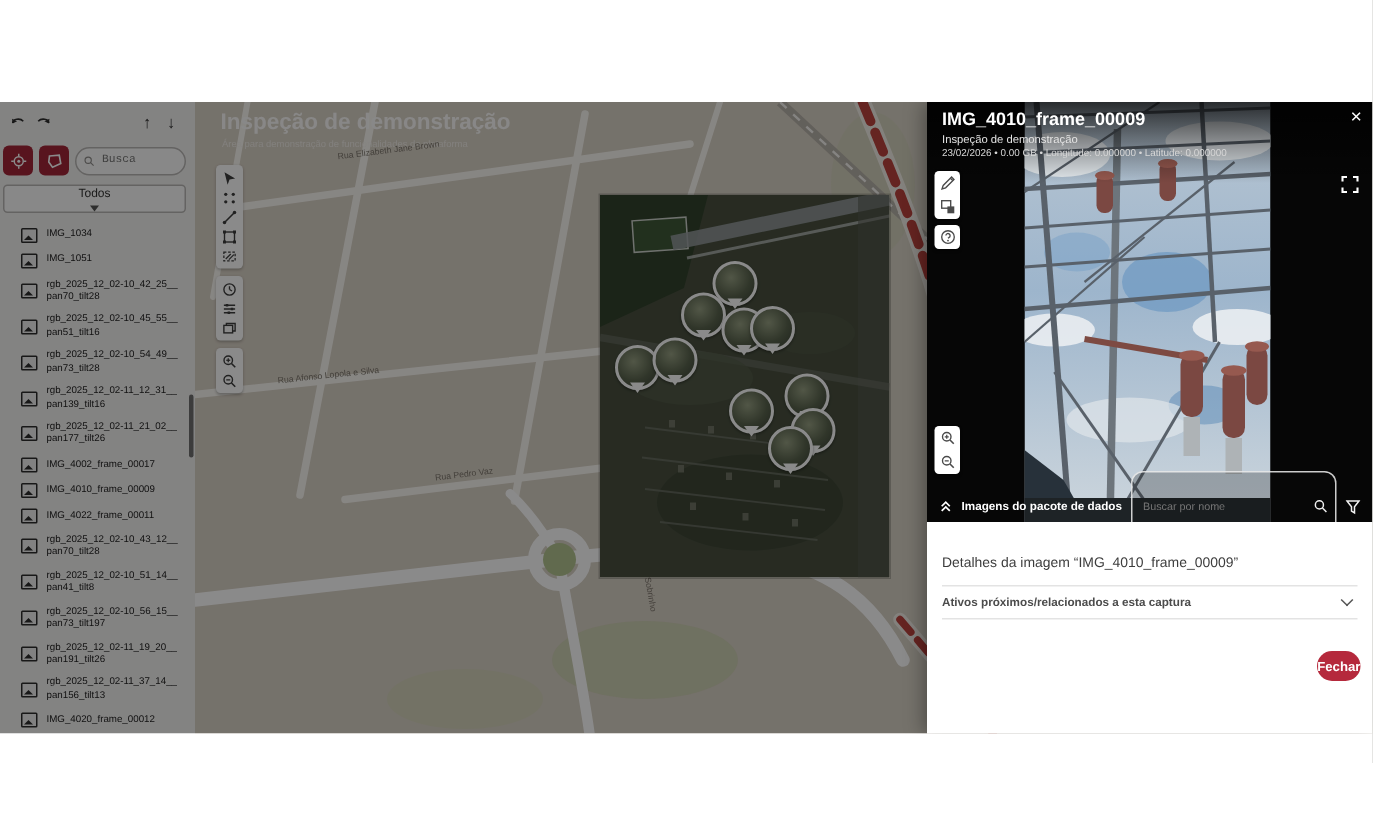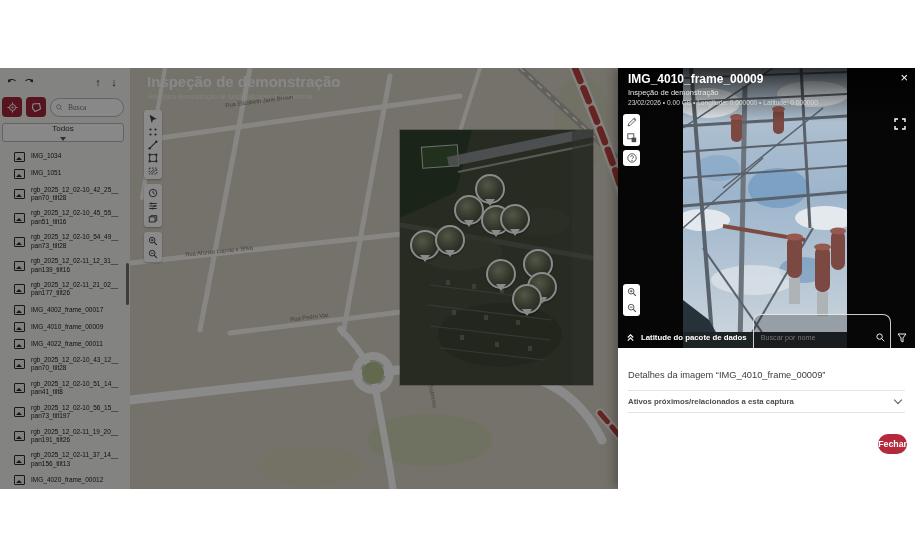--- a/index.html
+++ b/index.html
@@ -7,21 +7,21 @@
   .app{position:absolute;left:0;top:68px;width:915px;height:421px;overflow:hidden;}
 
   
   .sidebar{position:absolute;left:0;top:0;width:130px;height:100%;background:#f3f2f1;z-index:1;}
   .sb-toolbar{display:flex;align-items:center;height:24px;padding:2px 8px 0 4px;color:#2d2d2d;}
   .sb-toolbar .ico{width:16px;height:14px;display:flex;align-items:center;justify-content:center;font-size:11px;color:#2d2d2d;}
   .sb-toolbar .spacer{flex:1;}
   .sb-actions{display:flex;align-items:center;gap:4px;padding:3px 6px 0 2px;}
   .red-btn{width:20px;height:20px;border-radius:4px;background:#a32638;display:flex;align-items:center;justify-content:center;color:#fff;flex:none;}
   .sb-search{flex:1;height:17px;border:1px solid #b9b7b5;border-radius:10px;background:#fcfcfb;display:flex;align-items:center;gap:3px;padding:0 5px;color:#8f8d8b;}
-  .sb-search input{border:none;outline:none;background:transparent;width:100%;font-size:7.5px;color:#444;font-family:Liberation Serif, serif;}
+  .sb-search input{border:none;outline:none;background:transparent;width:100%;font-size:7.5px;color:#444;font-family:Liberation Mono, monospace;}
   .sb-select{margin:6px 6px 0 2px;height:17px;border:1px solid #b9b7b5;border-radius:3px;background:#fcfcfb;display:flex;align-items:center;justify-content:space-between;padding:0 7px;font-size:8px;color:#333;flex-direction:column;}
   .caret-down{width:0;height:0;border-left:3.5px solid transparent;border-right:3.5px solid transparent;border-top:4px solid #555;}
   .sb-list{position:absolute;left:0;right:0;top:80px;bottom:0;overflow:hidden;padding-left:12px;}
   .li{display:flex;align-items:center;gap:6px;padding:3.5px 2px;cursor:pointer;}
   .pic-ico{width:9px;height:8px;border:1px solid #2e2e2e;border-radius:1px;position:relative;flex:none;background:#efefee;}
   .pic-ico::after{content:"";position:absolute;left:1px;bottom:1px;width:0;height:0;border-left:3px solid transparent;border-right:3px solid transparent;border-bottom:3px solid #2e2e2e;}
   .li-label{font-size:6.5px;line-height:1.3;color:#222;word-break:break-all;width:88px;}
   .sb-scroll{position:absolute;right:1px;top:195px;width:3px;height:42px;background:#6f6f6f;border-radius:2px;}
 
   
@@ -483,21 +483,21 @@
             </span>
         </div>
 
         <div class="v-bottom">
           <span class="v-collapse">
             <svg width="9" height="9" viewBox="0 0 10 10" fill="none" stroke="#fff" stroke-width="1.3">
                 <path d="M2,5 L5,2 L8,5"></path>
                 <path d="M2,8.5 L5,5.5 L8,8.5"></path>
               </svg>
           </span>
-          <span class="v-pkg">Latitude do pacote de dados</span>
+          <span class="v-pkg">Imagens do pacote de dados</span>
           <span class="v-search">
             <input type="text" placeholder="Buscar por nome" style="">
             <svg width="9" height="9" viewBox="0 0 10 10">
                 <circle cx="4" cy="4" r="3" fill="none" stroke="#f0f0f0" stroke-width="1.1"></circle>
                 <line x1="6.3" y1="6.3" x2="9.2" y2="9.2" stroke="#f0f0f0" stroke-width="1.1"></line>
               </svg>
           </span>
           <span class="v-filter">
             <svg width="10" height="10" viewBox="0 0 10 10" fill="none" stroke="#f0f0f0" stroke-width="1">
                 <path d="M1,1 H9 L6,4.8 V9 L4,7.8 V4.8 Z"></path>

